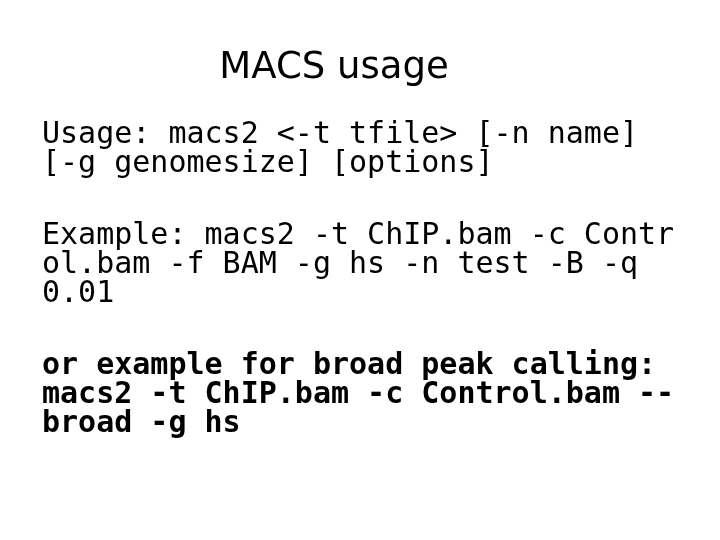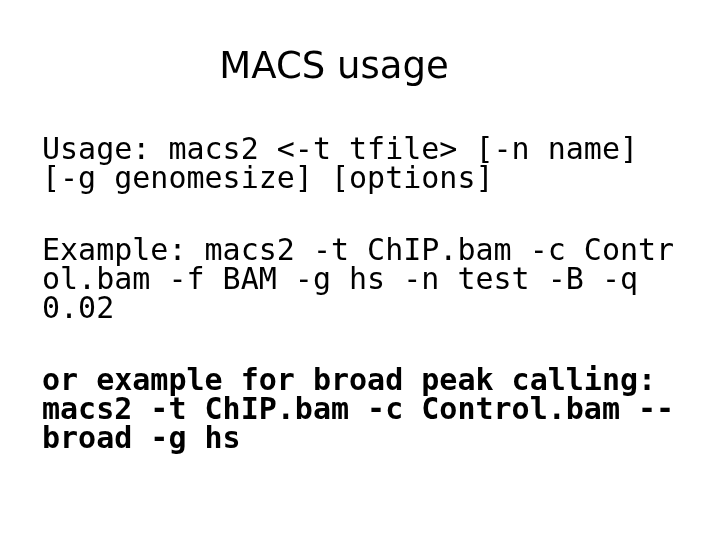--- a/index.html
+++ b/index.html
@@ -56,34 +56,34 @@
     margin: 0;
     padding: 0;
     white-space: pre-wrap;
     word-break: break-all;
     overflow-wrap: anywhere;
     font-family: "DejaVu Sans Mono", monospace;
     font-size: 30px;
     line-height: 29px;
   }
 
-  .para-gap-1 { margin-top: 16px; }
+  .para-gap-1 { margin-top: 0px; }
   .para-gap-2 { margin-top: 43px; }
   .para-gap-3 { margin-top: 43px; font-weight: bold; }
 </style>
 </head>
 <body>
 
 <div id="slide">
 
   <div id="slide-title">MACS usage</div>
 
   <div id="slide-body">
 
     <p class="body-para para-gap-1">Usage: macs2 &lt;-t tfile&gt; [-n name] [-g genomesize] [options]</p>
 
-    <p class="body-para para-gap-2">Example: macs2 -t ChIP.bam -c Control.bam -f BAM -g hs -n test -B -q 0.02</p>
+    <p class="body-para para-gap-2">Example: macs2 -t ChIP.bam -c Control.bam -f BAM -g hs -n test -B -q 0.01</p>
 
     <p class="body-para para-gap-3">or example for broad peak calling: macs2 -t ChIP.bam -c Control.bam --broad -g hs</p>
 
   </div>
 
 </div>
 
 </body></html>

